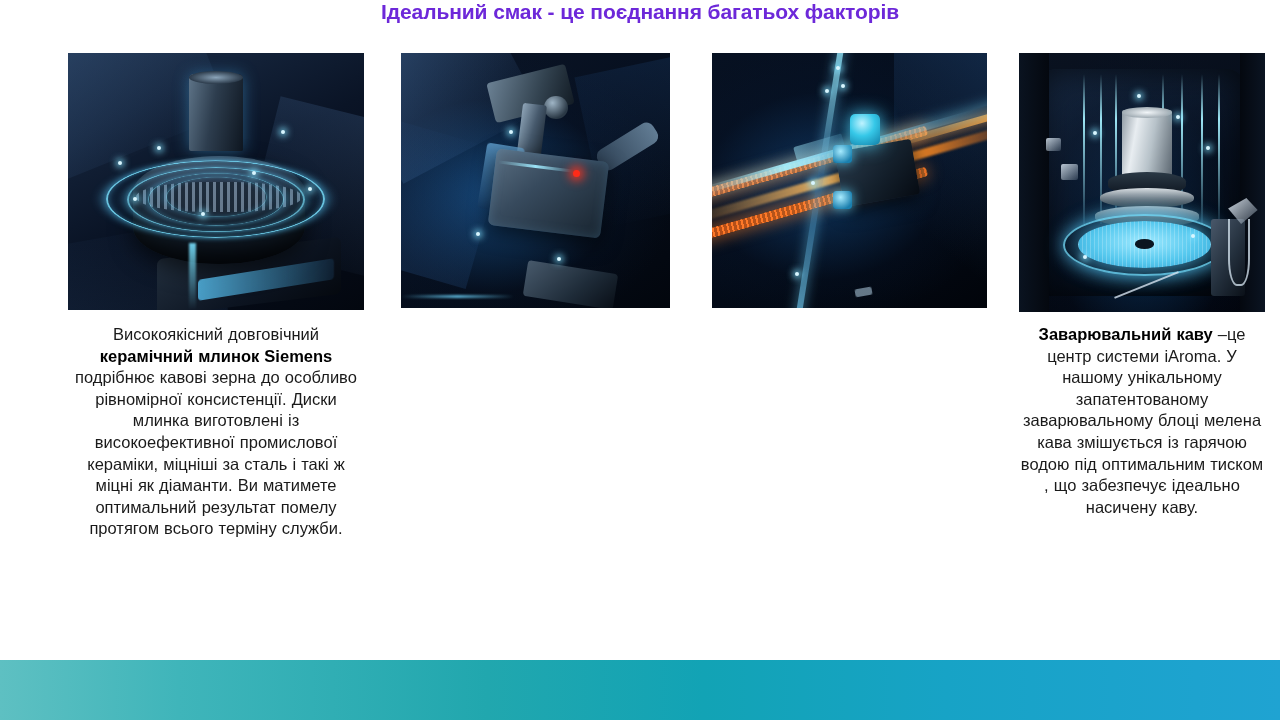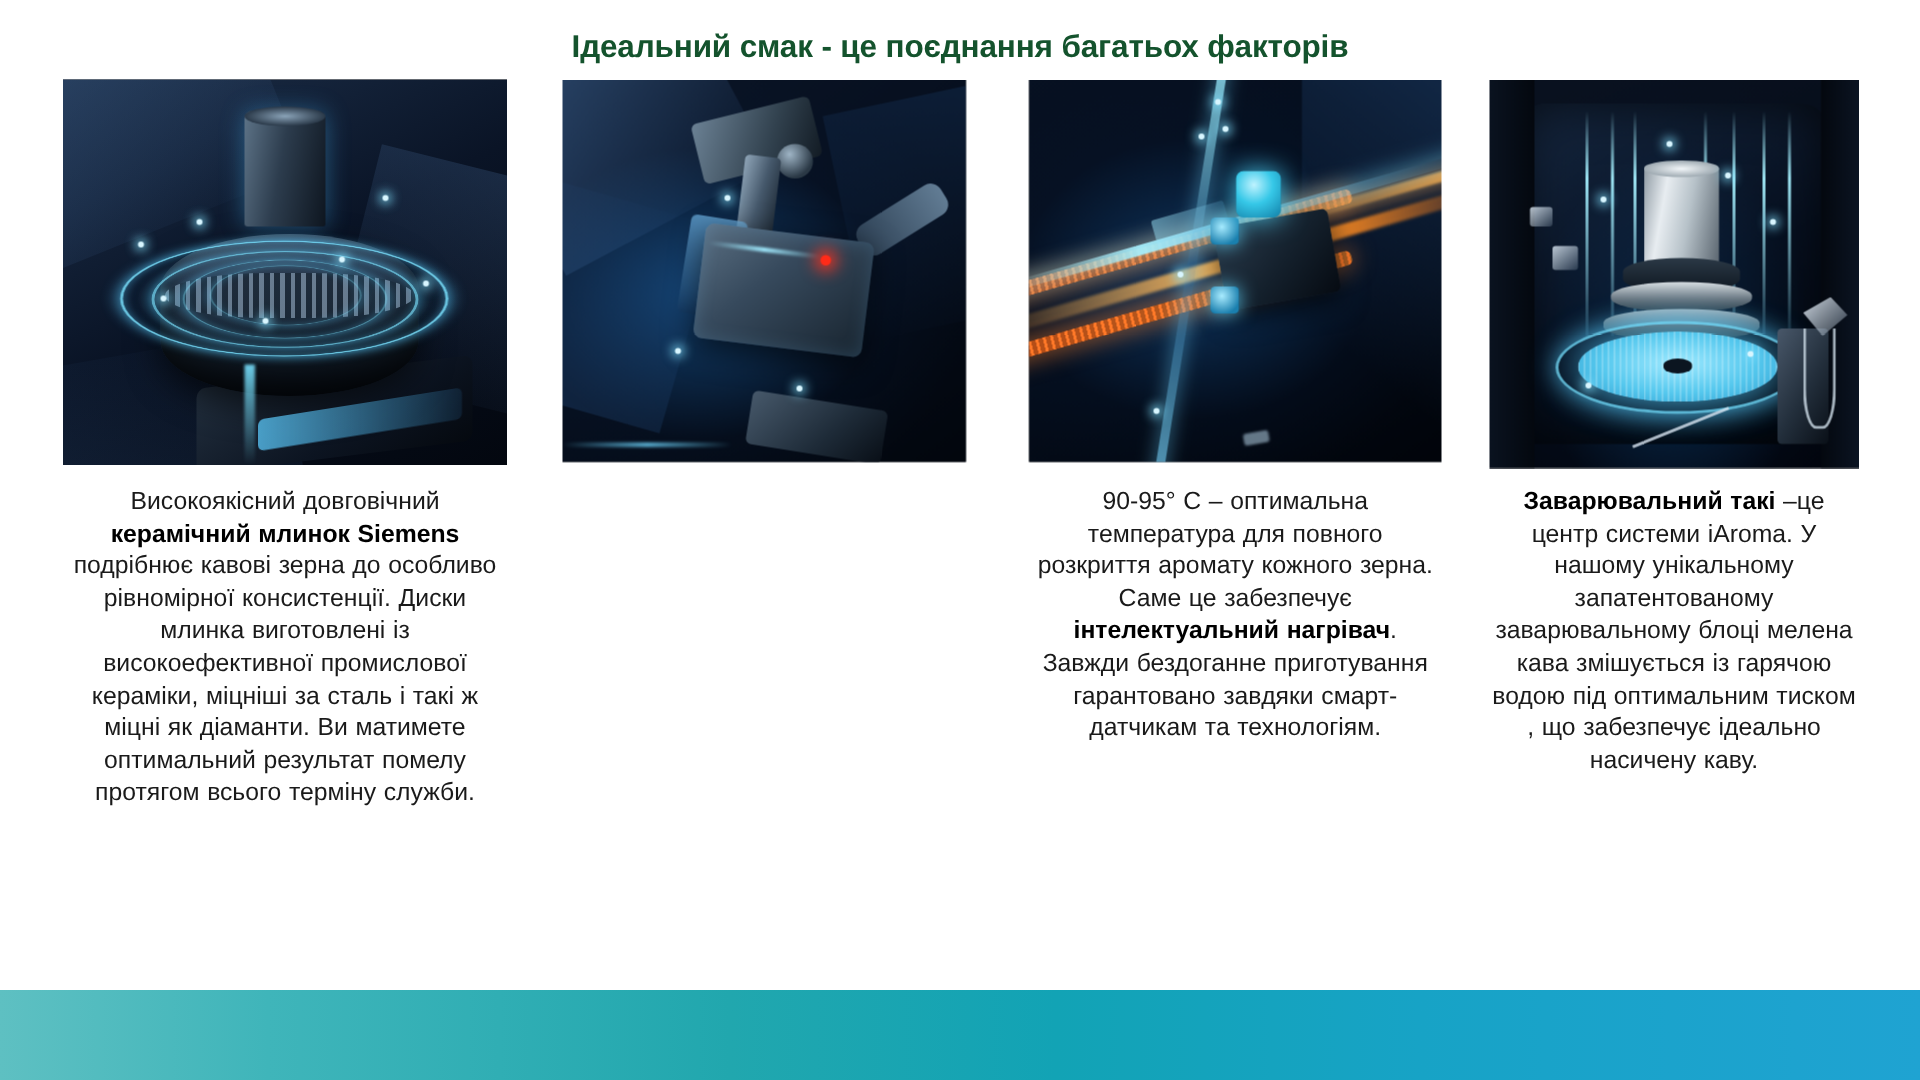--- a/index.html
+++ b/index.html
@@ -22,42 +22,43 @@
     inset: 0;
     width: 1280px;
     height: 720px;
     background: #ffffff;
   }
 
   
   .slide-title {
     position: absolute;
     left: 0;
-    top: 20px;
+    top: 0;
     width: 1280px;
     text-align: center;
     font-size: 21px;
     font-weight: bold;
-    color: #14532d;
+    color: #6d28d9;
     letter-spacing: -0.1px;
     white-space: nowrap;
   }
 
   
   .columns {
     position: absolute;
     left: 0;
     top: 53px;
     width: 1280px;
     height: 540px;
   }
 
   .column {
     position: absolute;
     top: 0;
+    margin-left: 26px;
   }
 
   .col-1 { left: 42px;  width: 296px; }
   .col-2 { left: 375px; width: 269px; }
   .col-3 { left: 686px; width: 275px; }
   .col-4 { left: 993px; width: 246px; }
 
   
   .figure {
     position: relative;
@@ -521,21 +522,20 @@
         <div class="f3-cyl-a"></div>
         <div class="f3-cyl-b"></div>
         <div class="f3-sensor"></div>
         <div class="f3-mark"></div>
         <div class="spark" style="left:45%;top:5%"></div>
         <div class="spark" style="left:41%;top:14%"></div>
         <div class="spark" style="left:47%;top:12%"></div>
         <div class="spark" style="left:30%;top:86%"></div>
         <div class="spark" style="left:36%;top:50%"></div>
       </div>
-      <div class="caption">90-95° С – оптимальна температура для повного розкриття аромату кожного зерна. Саме це забезпечує <b>інтелектуальний нагрівач</b>. Завжди бездоганне приготування гарантовано завдяки смарт-датчикам та технологіям.</div>
     </div>
 
     <div class="column col-4">
       <div class="figure" aria-label="Заварювальний блок — поршень над підсвіченим диском" role="img">
         <div class="f4-bg"></div>
         <div class="f4-chamber"></div>
         <div class="f4-side-left"></div>
         <div class="f4-side-right"></div>
         <div class="f4-chip-a"></div>
         <div class="f4-chip-b"></div>
@@ -558,20 +558,20 @@
         <div class="f4-nozzle"></div>
         <div class="f4-hook"></div>
         <div class="f4-pointer"></div>
         <div class="spark" style="left:30%;top:30%"></div>
         <div class="spark" style="left:64%;top:24%"></div>
         <div class="spark" style="left:48%;top:16%"></div>
         <div class="spark" style="left:76%;top:36%"></div>
         <div class="spark" style="left:26%;top:78%"></div>
         <div class="spark" style="left:70%;top:70%"></div>
       </div>
-      <div class="caption"><b>Заварювальний такі</b> –це центр системи iAroma. У нашому унікальному запатентованому заварювальному блоці мелена кава змішується із гарячою водою під оптимальним тиском , що забезпечує ідеально насичену каву.</div>
+      <div class="caption"><b>Заварювальний каву</b> –це центр системи iAroma. У нашому унікальному запатентованому заварювальному блоці мелена кава змішується із гарячою водою під оптимальним тиском , що забезпечує ідеально насичену каву.</div>
     </div>
 
   </div>
 
   <div class="bottom-band"></div>
 
 </div>
 
 </body></html>

